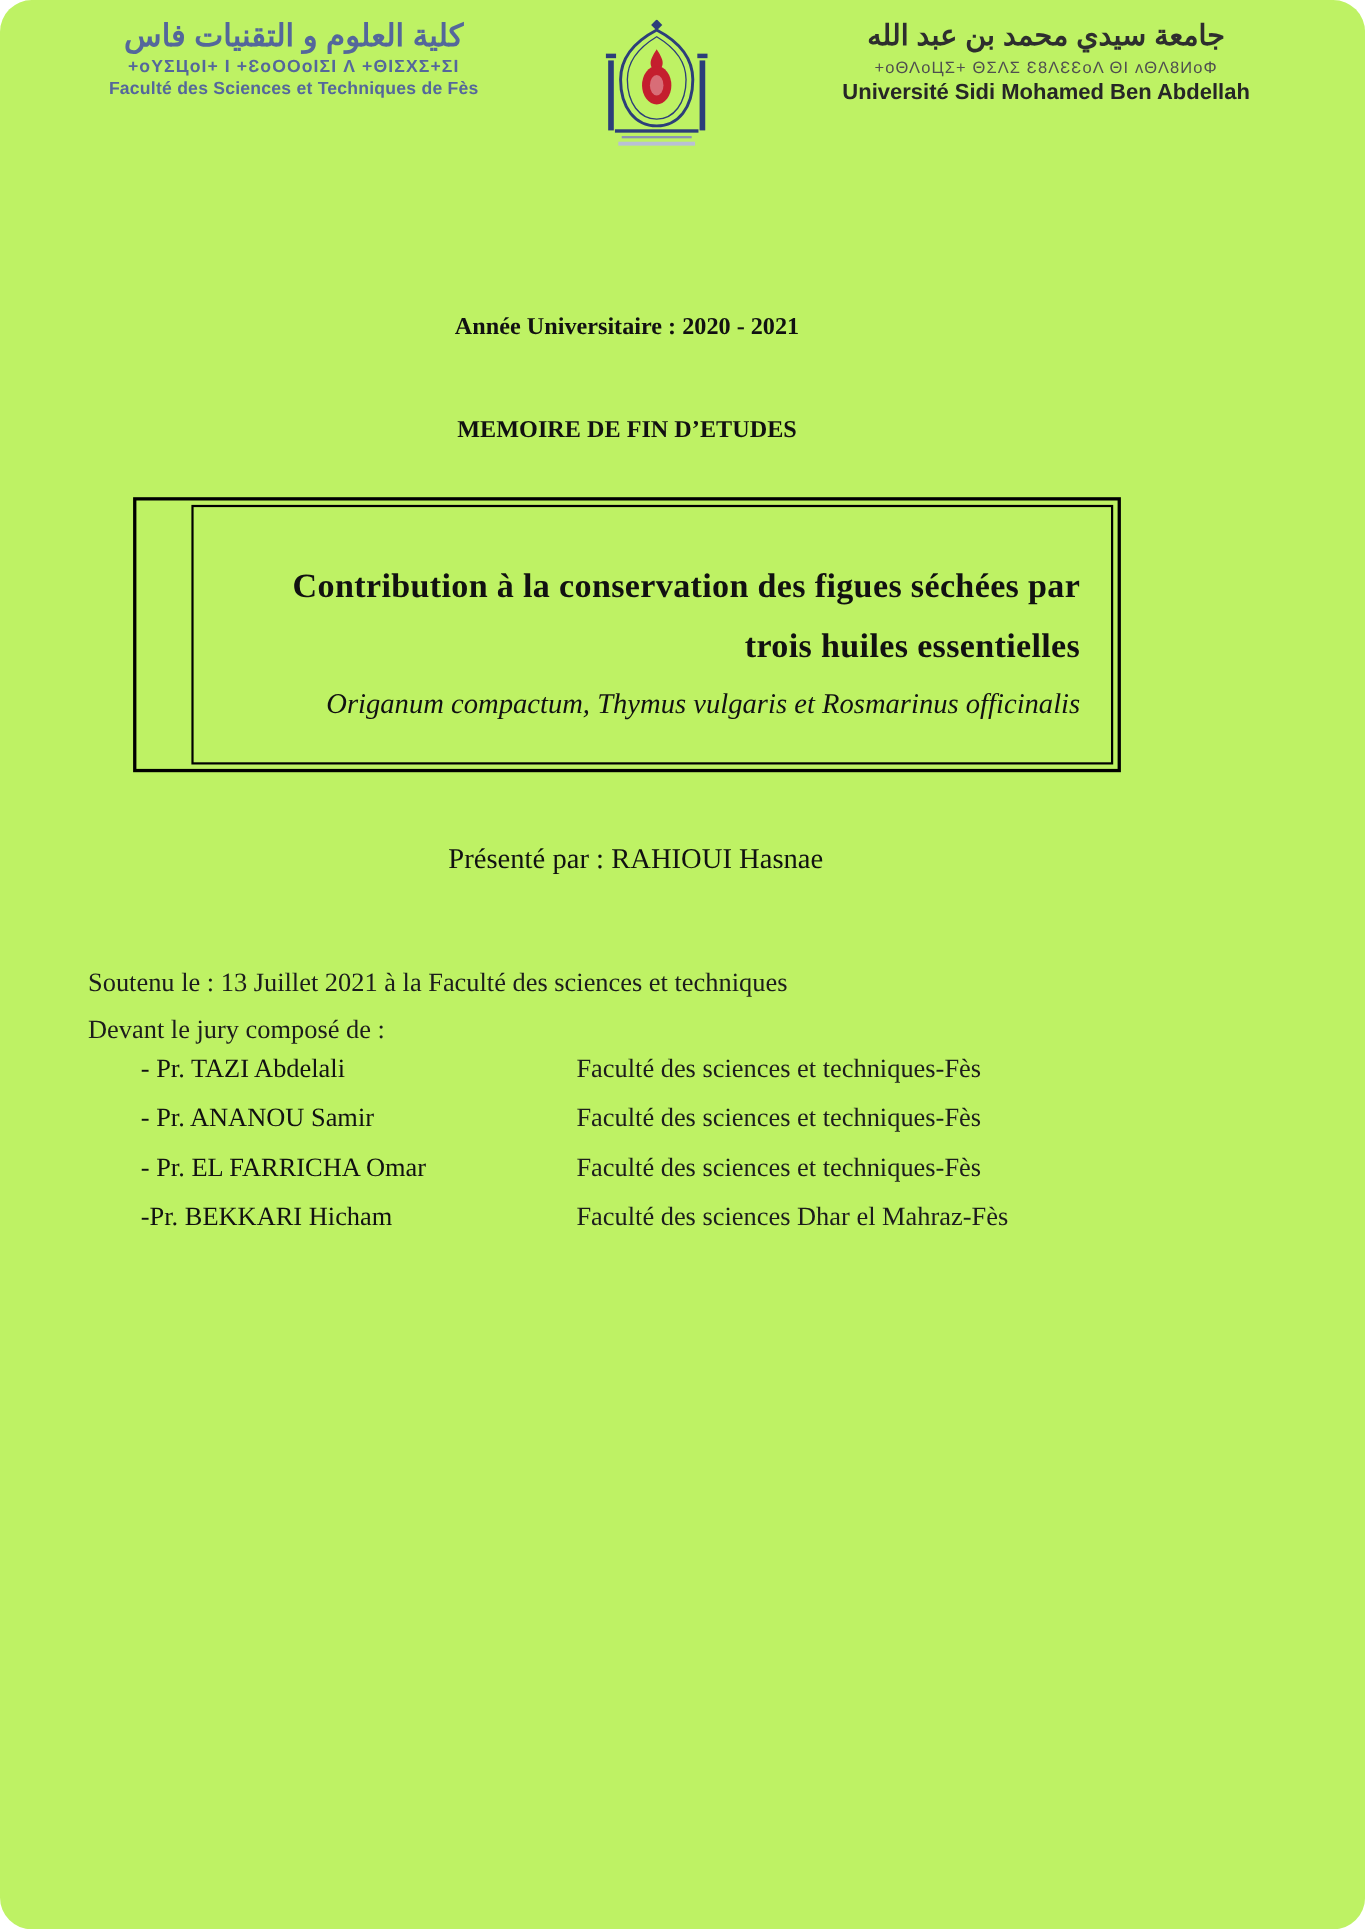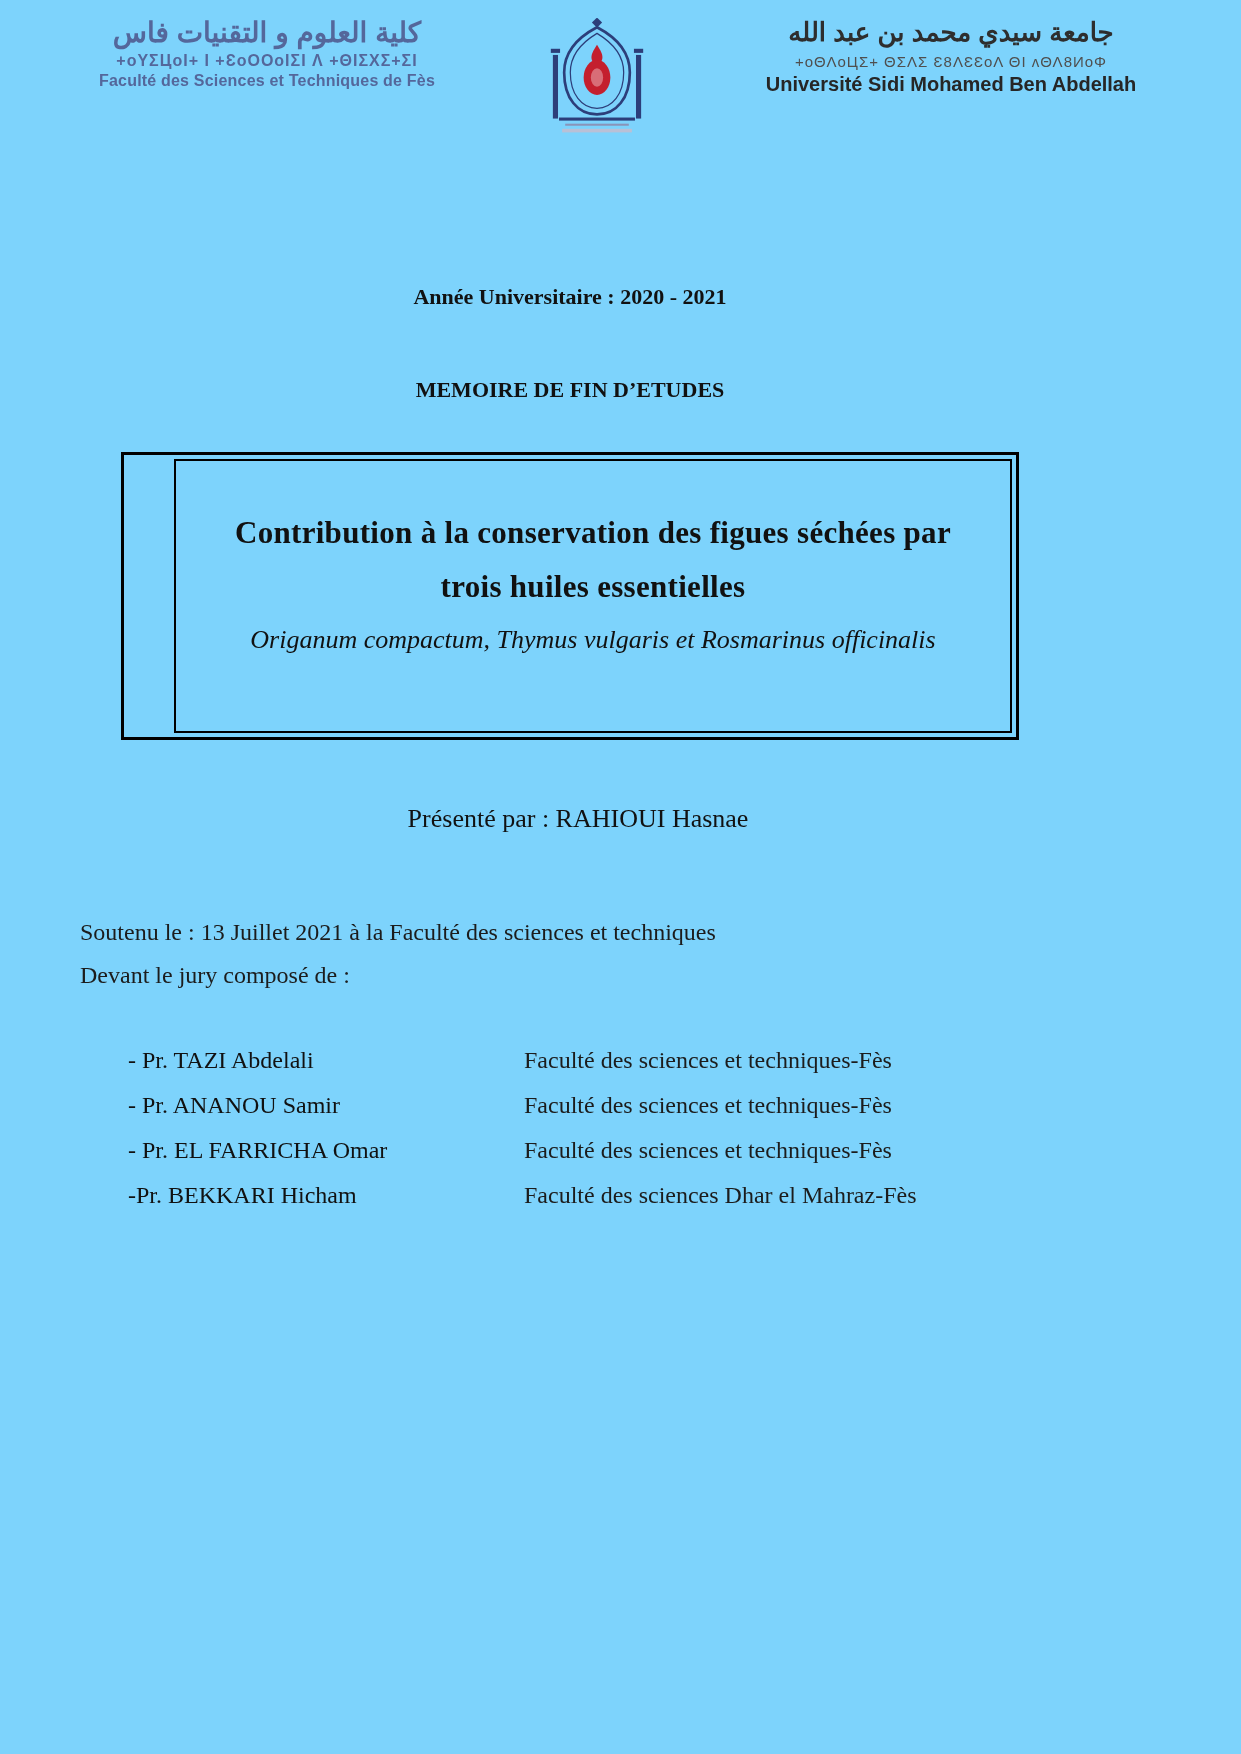--- a/index.html
+++ b/index.html
@@ -2,24 +2,25 @@
 <html><head>
 <meta charset="utf-8">
 <style>
   * { margin: 0; padding: 0; box-sizing: border-box; }
   html, body { background: #ffffff; }
   .page {
     position: relative;
     width: 1241px;
     height: 1754px;
     margin: 0 auto;
-    background: #7dd3fc;
+    background: #bef264;
     font-family: "Liberation Serif", serif;
     color: #111111;
     overflow: hidden;
+    border-radius: 29px;
   }
   
   .header {
     display: flex;
     justify-content: space-between;
     align-items: flex-start;
     padding: 16px 50px 0 52px;
   }
   .header-left {
     width: 430px;
@@ -90,22 +91,22 @@
   }
   
   .title-box-outer {
     width: 898px;
     margin: 46px auto 0;
     border: 3px solid #000000;
     padding: 4px;
   }
   .title-box-inner {
     border: 2px solid #000000;
-    text-align: center;
-    padding: 45px 28px 72px;
+    text-align: right;
+    padding: 45px 28px 34px;
     margin-left: 46px;
   }
   .thesis-title {
     font-size: 31px;
     font-weight: bold;
     line-height: 1.75;
     letter-spacing: 0.3px;
   }
   .thesis-subtitle {
     font-style: italic;
@@ -128,21 +129,20 @@
   
   .defense-block {
     margin-top: 77px;
     padding-left: 80px;
     font-size: 24px;
     line-height: 1.8;
     color: #1c1c1c;
   }
   
   .jury-list {
-    margin-top: 50px;
     padding-left: 128px;
   }
   .jury-row {
     display: flex;
     align-items: baseline;
     font-size: 24px;
     margin-bottom: 18px;
   }
   .jury-name { width: 396px; }
   .jury-aff  { color: #1c1c1c; }

